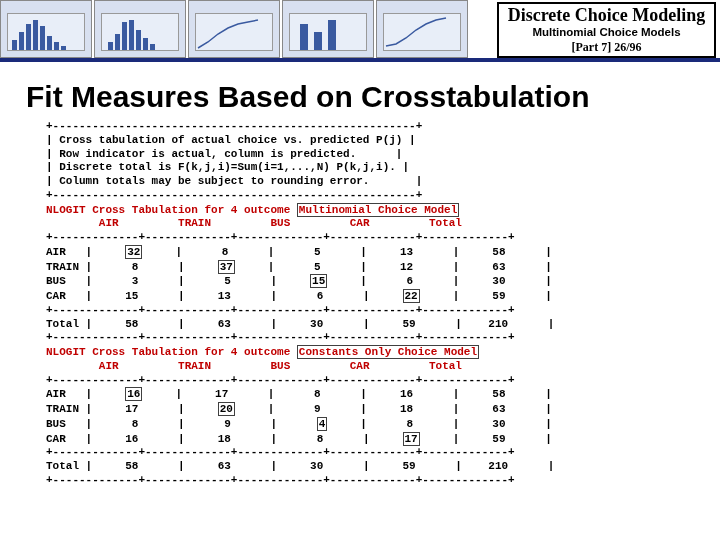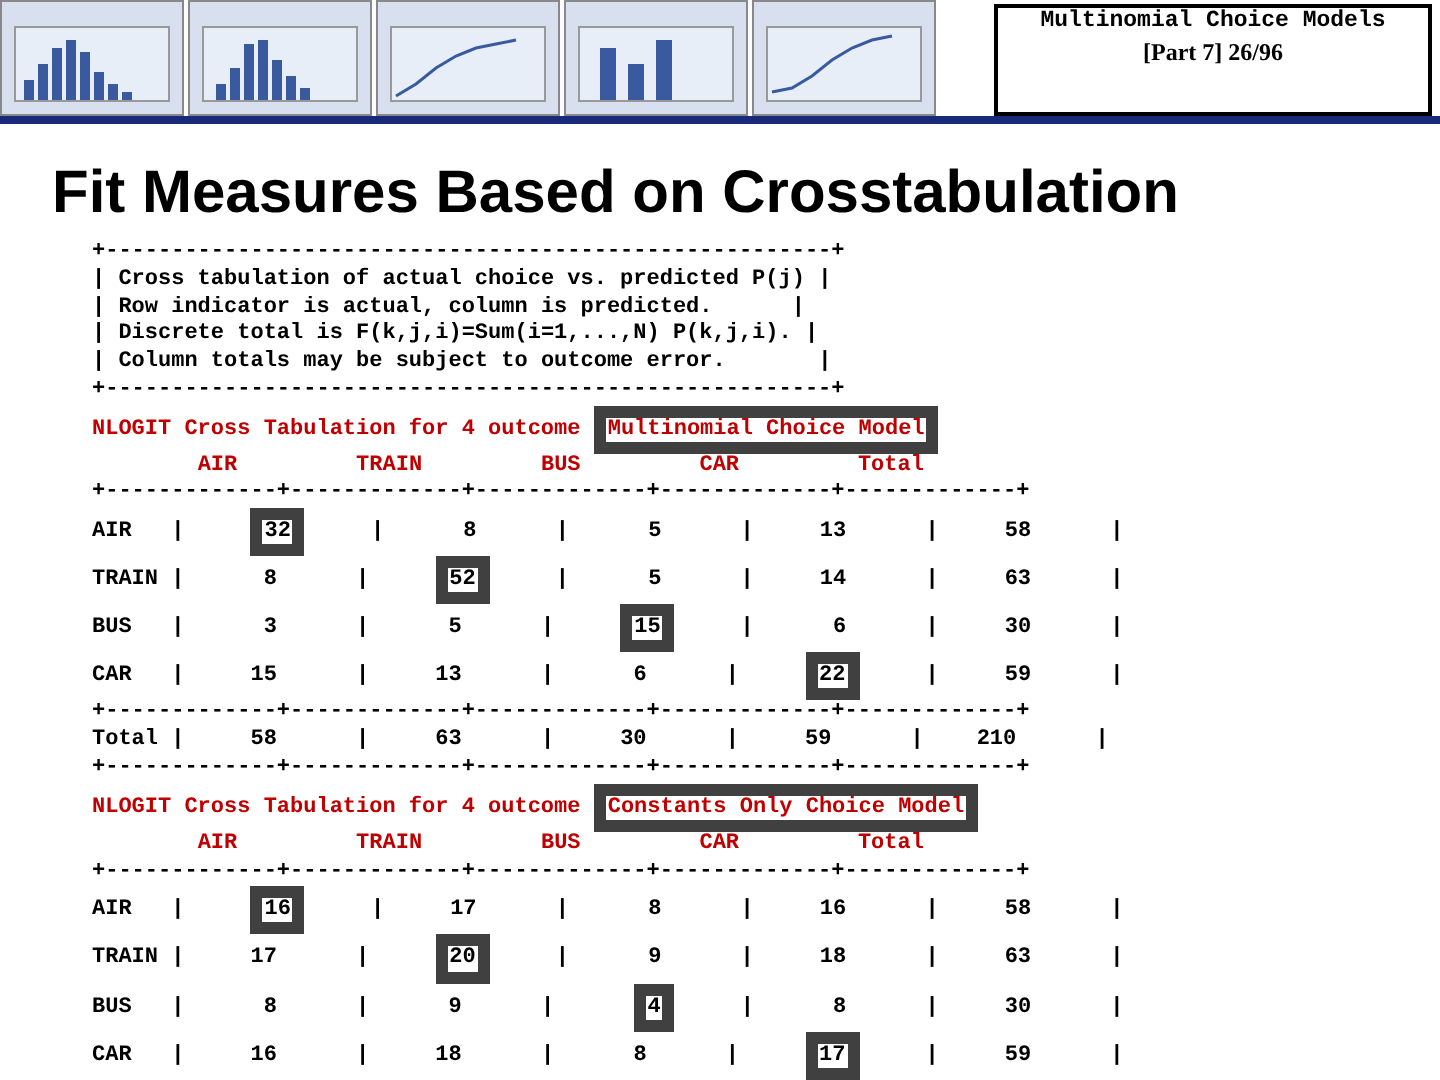--- a/index.html
+++ b/index.html
@@ -54,21 +54,21 @@
     border: 2px solid #000;
     text-align: center;
   }
   .title-main {
     font-family: "Times New Roman", serif;
     font-weight: bold;
     font-size: 18px;
     margin-top: 1px;
   }
   .title-sub {
-    font-family: Liberation Mono, monospace;
+    font-family: Liberation Sans, sans-serif;
     font-weight: bold;
     font-size: 11.5px;
   }
   .title-part {
     font-family: "Times New Roman", serif;
     font-weight: bold;
     font-size: 12px;
     margin-top: 2px;
   }
   .slide-title {
@@ -82,21 +82,21 @@
     font-family: "Courier New", monospace;
     font-size: 11px;
     font-weight: bold;
     line-height: 1.25;
     white-space: pre;
     margin-left: 46px;
     color: #000;
   }
   .red { color: #c00000; }
   .boxed {
-    border: 6px solid #404040;
+    border: 1px solid #404040;
     padding: 0 1px;
     display: inline-block;
     line-height: 1.1;
   }
 </style>
 </head>
 <body>
 
 <div class="header">
   <div class="thumbnails">
@@ -139,38 +139,39 @@
       </div>
     <div class="thumb">
         <div class="thumb-inner">
       <svg width="100%" height="100%">
             <polyline points="2,32 12,30 22,24 32,16 42,10 52,6 62,4" stroke="#3a5aa0" fill="none" stroke-width="1.5"></polyline>
           </svg>
     </div>
       </div>
   </div>
   <div class="title-box">
+    <div class="title-main">Discrete Choice Modeling</div>
     <div class="title-sub">Multinomial Choice Models</div>
     <div class="title-part">[Part 7]  26/96</div>
   </div>
 </div>
 
 <div class="slide-title">Fit Measures Based on Crosstabulation</div>
 
 <div class="content">+-------------------------------------------------------+
 | <span>Cross tabulation of actual choice vs. predicted P(j)</span> |
 | <span>Row indicator is actual, column is predicted.</span>      |
 | <span>Discrete total is F(k,j,i)=Sum(i=1,...,N) P(k,j,i).</span> |
-| <span>Column totals may be subject to outcome error.</span>       |
+| <span>Column totals may be subject to rounding error.</span>       |
 +-------------------------------------------------------+
 <span class="red"><span>NLOGIT Cross Tabulation for 4 outcome </span></span><span class="red boxed">Multinomial Choice Model</span>
 <span class="red">        <span>AIR</span>         <span>TRAIN</span>         <span>BUS</span>         <span>CAR</span>         <span>Total</span></span>
 +-------------+-------------+-------------+-------------+-------------+
 <span>AIR</span>   |     <span class="boxed">32</span>     |      <span>8</span>      |      <span>5</span>      |     <span>13</span>      |     <span>58</span>      |
-<span>TRAIN</span> |      <span>8</span>      |     <span class="boxed">52</span>     |      <span>5</span>      |     <span>14</span>      |     <span>63</span>      |
+<span>TRAIN</span> |      <span>8</span>      |     <span class="boxed">37</span>     |      <span>5</span>      |     <span>12</span>      |     <span>63</span>      |
 <span>BUS</span>   |      <span>3</span>      |      <span>5</span>      |     <span class="boxed">15</span>     |      <span>6</span>      |     <span>30</span>      |
 <span>CAR</span>   |     <span>15</span>      |     <span>13</span>      |      <span>6</span>      |     <span class="boxed">22</span>     |     <span>59</span>      |
 +-------------+-------------+-------------+-------------+-------------+
 <span>Total</span> |     <span>58</span>      |     <span>63</span>      |     <span>30</span>      |     <span>59</span>      |    <span>210</span>      |
 +-------------+-------------+-------------+-------------+-------------+
 <span class="red"><span>NLOGIT Cross Tabulation for 4 outcome </span></span><span class="red boxed">Constants Only Choice Model</span>
 <span class="red">        <span>AIR</span>         <span>TRAIN</span>         <span>BUS</span>         <span>CAR</span>         <span>Total</span></span>
 +-------------+-------------+-------------+-------------+-------------+
 <span>AIR</span>   |     <span class="boxed">16</span>     |     <span>17</span>      |      <span>8</span>      |     <span>16</span>      |     <span>58</span>      |
 <span>TRAIN</span> |     <span>17</span>      |     <span class="boxed">20</span>     |      <span>9</span>      |     <span>18</span>      |     <span>63</span>      |

